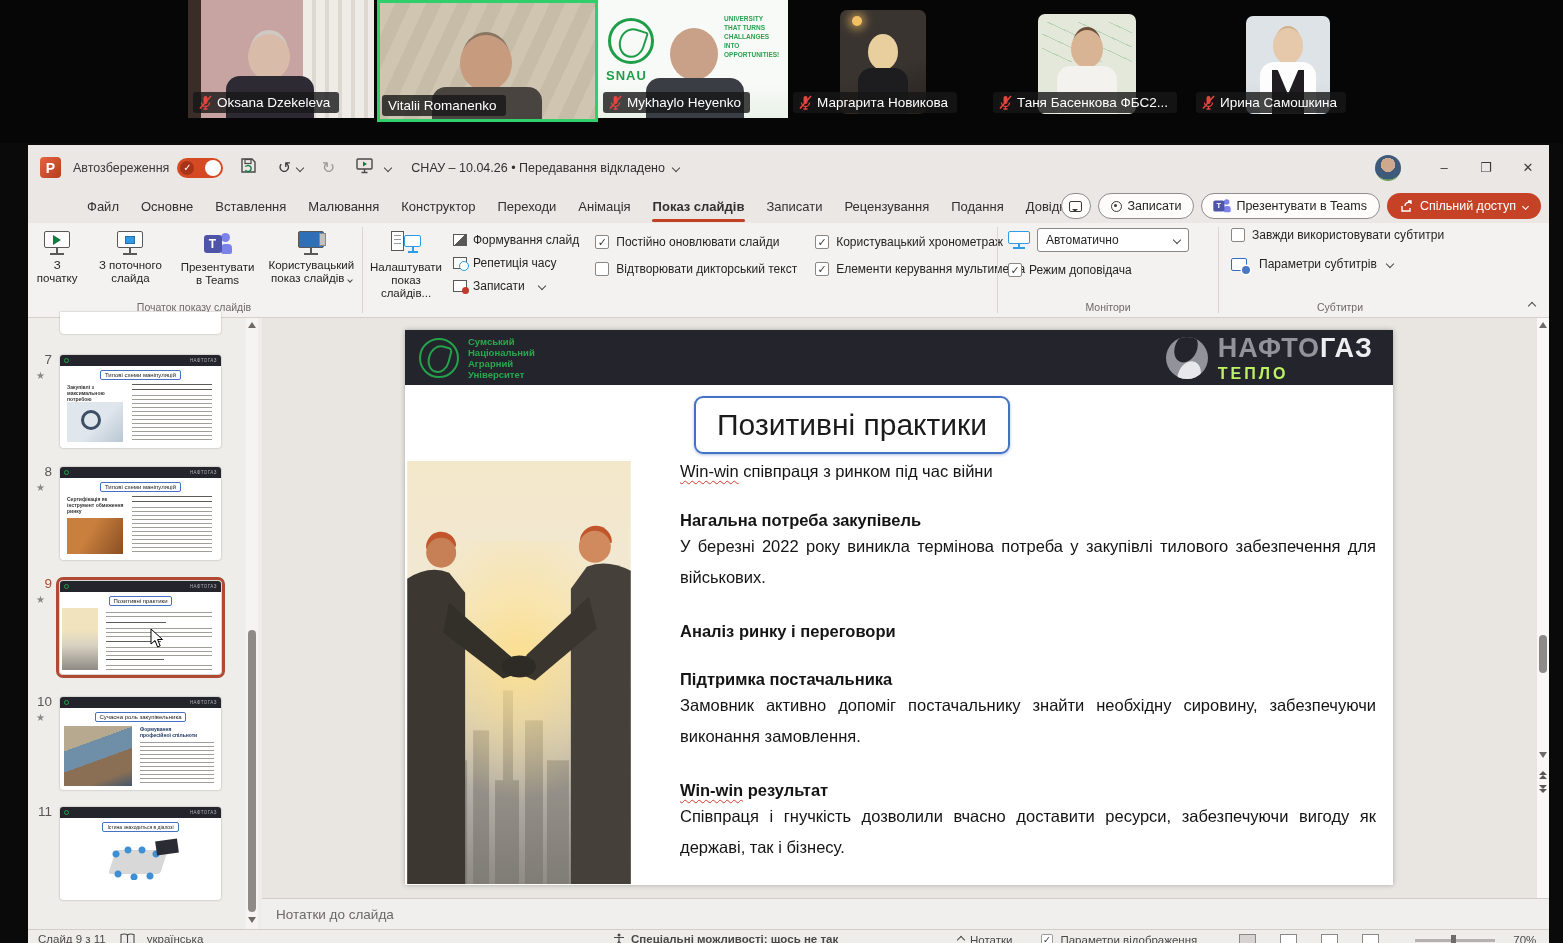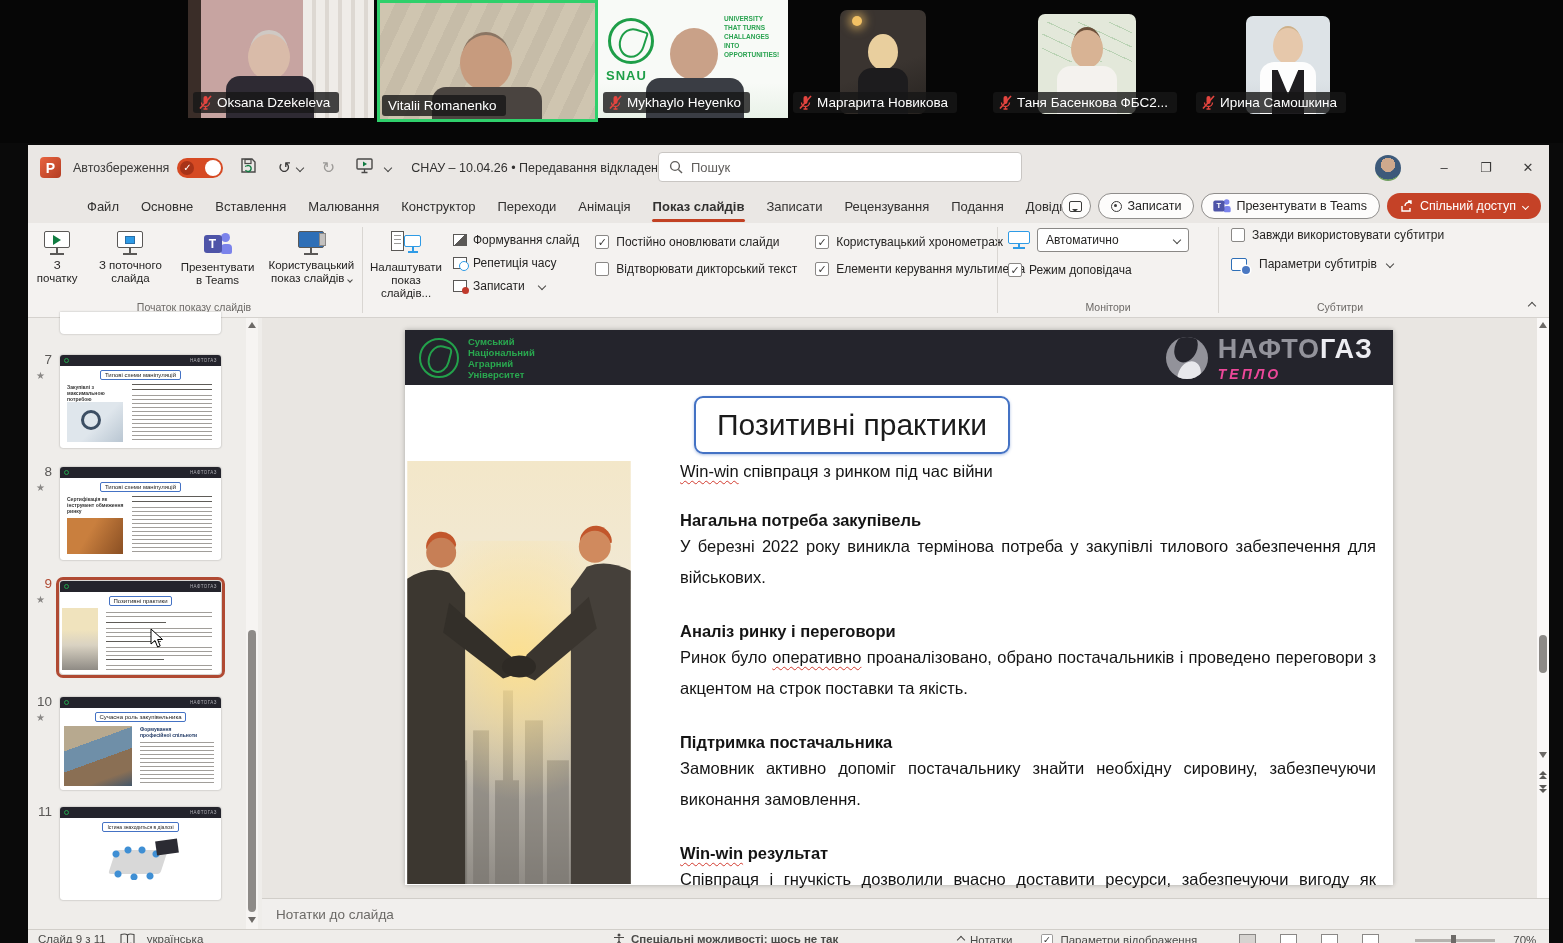--- a/index.html
+++ b/index.html
@@ -164,21 +164,21 @@
   .org-logo { width:40px; height:40px; border-radius:50%; border:2.5px solid #23A14B; position:relative; }
   .org-logo:after { content:""; position:absolute; left:7px; top:5px; width:18px; height:24px;
                     border:2px solid #23A14B; border-radius:60% 20% 55% 55%; transform:rotate(15deg); }
   .org-lines { font-size:9.5px; line-height:11px; color:#29A84F; font-weight:600; }
   .brand { margin-left:auto; display:flex; align-items:center; gap:10px; padding-right:20px; }
   .flame { width:42px; height:42px; border-radius:50%; background:#92929A; position:relative; overflow:hidden; }
   .flame:after { content:""; position:absolute; left:9px; top:-4px; width:22px; height:30px; border-radius:50%;
                  background:#24242C; transform:rotate(24deg); box-shadow:14px 24px 0 0 #e8e8ec; }
   .brand-text .l1 { font-size:27px; font-weight:bold; letter-spacing:1px; }
   .brand-text .p1 { color:#93939B; } .brand-text .p2 { color:#EDEDF2; }
-  .brand-text .l2 { font-size:14px; color:#ec4899; letter-spacing:3px; font-weight:bold; margin-top:1px;font-style:italic; }
+  .brand-text .l2 { font-size:16px; color:#bef264; letter-spacing:3px; font-weight:bold; margin-top:1px; }
   .stitle { position:absolute; left:289px; top:66px; width:316px; height:58px; border:2px solid #4472C4;
             border-radius:9px; box-shadow:0 1px 3px rgba(68,114,196,.45); display:flex; align-items:center;
             justify-content:center; font-size:30px; color:#1b1b1b; }
   .simg { position:absolute; left:2px; top:131px; width:224px; height:423px; }
   .stext { position:absolute; left:275px; top:132px; width:696px; font-size:16.5px; color:#141414; }
   .stext .intro { margin-bottom:30px; }
   .stext h4 { font-size:16.5px; margin-top:29px; margin-bottom:1px; }
   .stext p { line-height:31px; text-align:justify; }
   .wavy { text-decoration:underline wavy #d23b2f 1px; text-underline-offset:3px; }
 
@@ -312,27 +312,20 @@
       <svg width="17" height="16" viewBox="0 0 17 16">
           <rect x="1" y="1" width="15" height="10" rx="1" fill="none" stroke="#4a4947" stroke-width="1.4"></rect>
           <path d="M7 3.6l4 2.4-4 2.4z" fill="#107C41"></path>
           <path d="M8.5 11v3M5.5 14.5h6" stroke="#4a4947" stroke-width="1.3"></path>
         </svg>
     </div>
     <span class="chev" style="margin-left:10px;border-width:0 1.4px 1.4px 0"></span>
     <div class="doc-title">
       <span>СНАУ – 10.04.26 • Передавання відкладено</span>
         <span class="chev"></span>
-    </div>
-    <div class="searchbox">
-      <svg width="14" height="14" viewBox="0 0 14 14">
-          <circle cx="6" cy="6" r="4.4" fill="none" stroke="#605e5c" stroke-width="1.4"></circle>
-          <line x1="9.4" y1="9.4" x2="13" y2="13" stroke="#605e5c" stroke-width="1.4"></line>
-        </svg>
-      <span>Пошук</span>
     </div>
     <div class="tbar-right">
       <div class="avatar"></div>
       <div class="wbtn">–</div>
       <div class="wbtn">❐</div>
       <div class="wbtn">✕</div>
     </div>
   </div>
 
   <div class="mbar">
@@ -671,21 +664,20 @@
           <ellipse cx="112" cy="206" rx="17" ry="11" fill="#2e2a25"></ellipse>
         </svg>
 
         <div class="stext">
           <div class="intro"><span class="wavy">Win-win</span><span> співпраця з ринком під час війни</span></div>
 
           <h4>Нагальна потреба закупівель</h4>
           <p>У березні 2022 року виникла термінова потреба у закупівлі тилового забезпечення для військових.</p>
 
           <h4>Аналіз ринку і переговори</h4>
-          <p><span>Ринок було </span><span class="wavy">оперативно</span><span> проаналізовано, обрано постачальників і проведено переговори з акцентом на строк поставки та якість.</span></p>
 
           <h4>Підтримка постачальника</h4>
           <p>Замовник активно допоміг постачальнику знайти необхідну сировину, забезпечуючи виконання замовлення.</p>
 
           <h4><span class="wavy">Win-win</span><span> результат</span></h4>
           <p>Співпраця і гнучкість дозволили вчасно доставити ресурси, забезпечуючи вигоду як державі, так і бізнесу.</p>
         </div>
       </div>
     </div>
 

